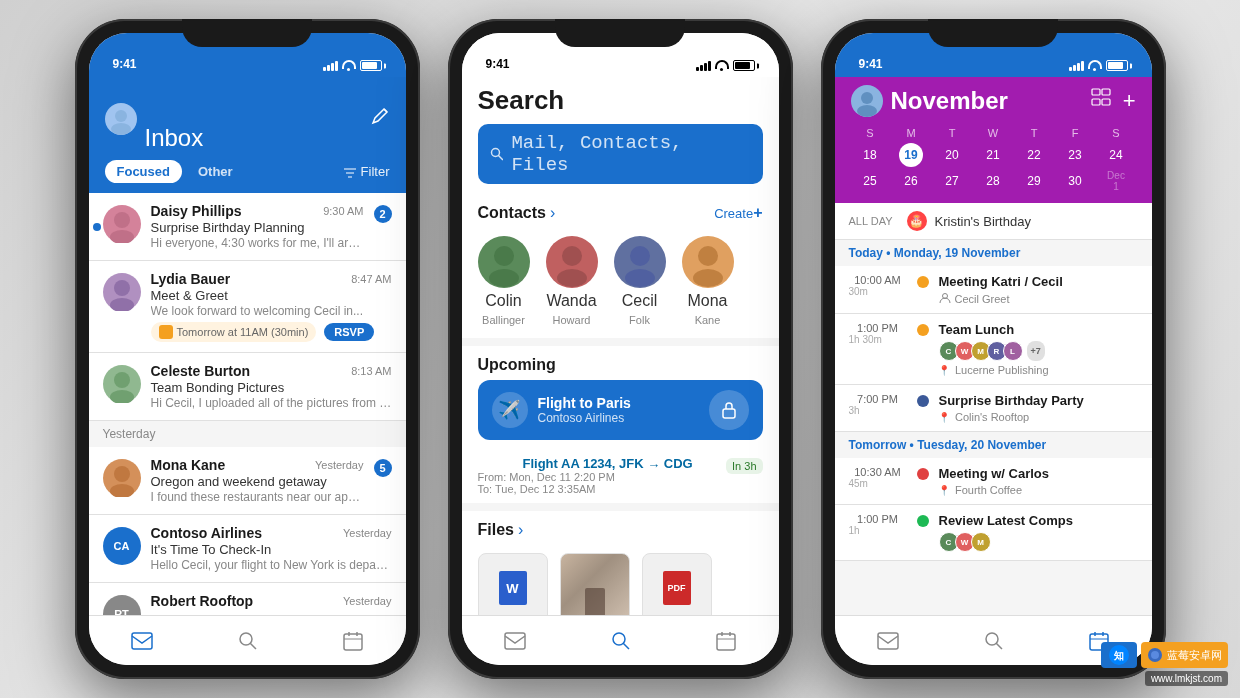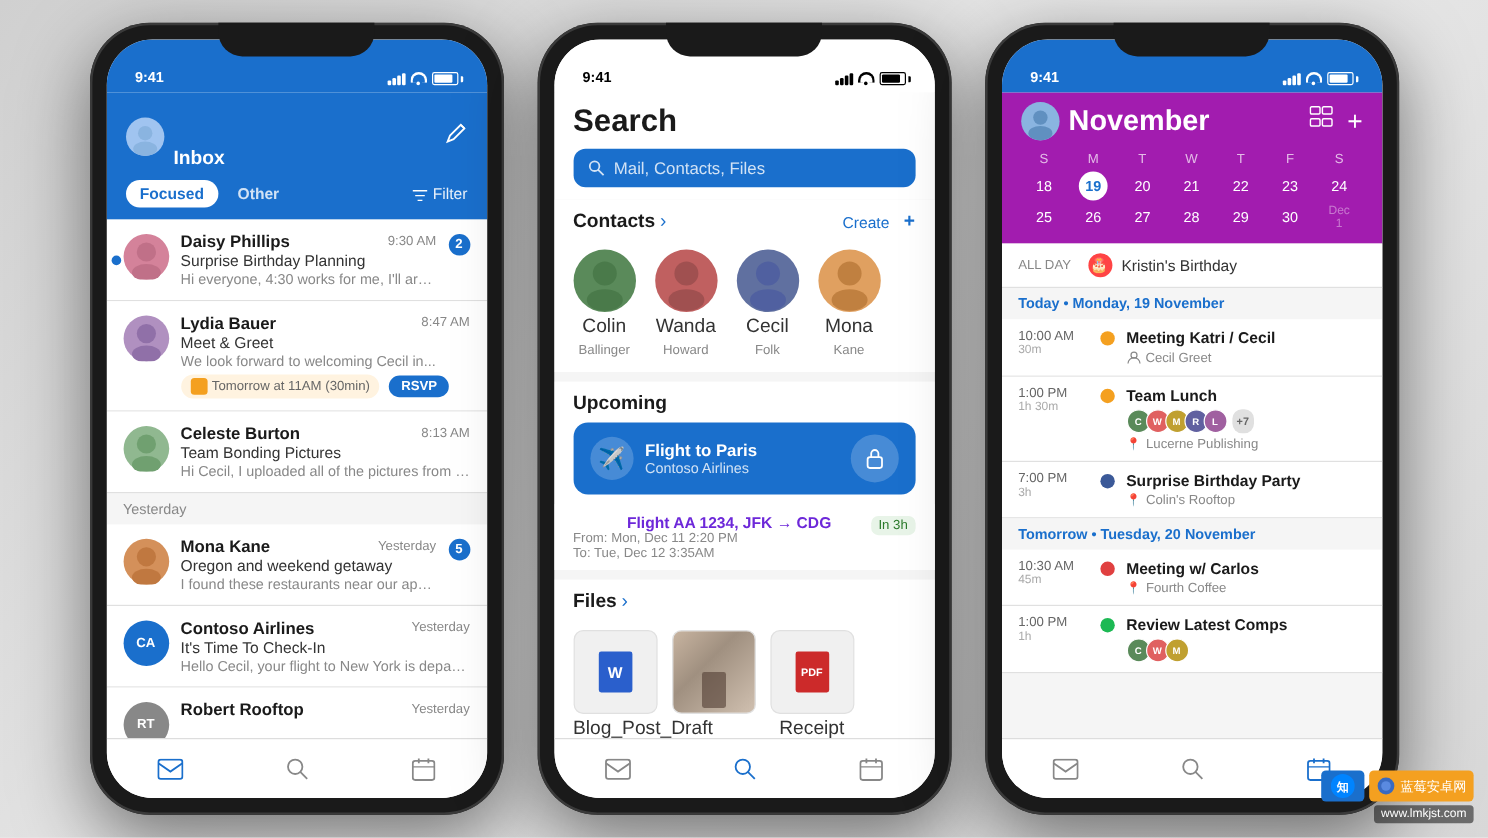--- a/index.html
+++ b/index.html
@@ -201,22 +201,22 @@
       display: flex;
       align-items: center;
       justify-content: center;
       font-size: 12px;
       color: #1a6fcc;
       font-weight: 700;
     }
 
     .inbox-title-text {
       color: #fff;
-      font-size: 16px;
-      font-weight: 700;
+      font-size: 24px;
+      font-weight: 400;
       margin-top: 39px;
     }
 
     .compose-btn {
       color: #fff;
       font-size: 18px;
     }
 
     .inbox-tabs {
       display: flex;
@@ -429,21 +429,22 @@
       background: #1a6fcc;
       border-radius: 10px;
       padding: 8px 12px;
       display: flex;
       align-items: center;
       gap: 8px;
     }
 
     .search-placeholder {
       color: rgba(255,255,255,0.8);
-      font-size: 14px;
+      font-size: 19px;
+      font-family: Liberation Mono, monospace;
     }
 
     .search-content {
       flex: 1;
       overflow: hidden;
       background: #f5f5f5;
     }
 
     .search-section {
       background: #fff;
@@ -499,21 +500,21 @@
     }
 
     .contact-lastname {
       font-size: 11px;
       color: #888;
     }
 
     .create-btn {
       display: flex;
       align-items: center;
-      gap: 12px;
+      gap: 0;
       color: #1a6fcc;
       font-size: 13px;
       font-weight: 500;
     }
 
     .upcoming-card {
       background: #1a6fcc;
       border-radius: 12px;
       padding: 10px 14px;
       margin: 0 16px 8px;
@@ -555,21 +556,21 @@
       gap: 16px;
     }
 
     .flight-col {
       flex: 1;
     }
 
     .flight-route {
       font-size: 13px;
       font-weight: 600;
-      color: #6d28d9;
+      color: #0369a1;
       padding-left: 45px;
     }
 
     .flight-info {
       font-size: 11px;
       color: #888;
     }
 
     .flight-tag {
       background: #e8f4e8;
@@ -739,20 +740,21 @@
 
     .event-time-col {
       width: 58px;
       flex-shrink: 0;
     }
 
     .event-time {
       font-size: 11px;
       color: #666;
       font-weight: 500;
+      text-align: center;
     }
 
     .event-duration {
       font-size: 10px;
       color: #aaa;
     }
 
     .event-info {
       flex: 1;
     }

